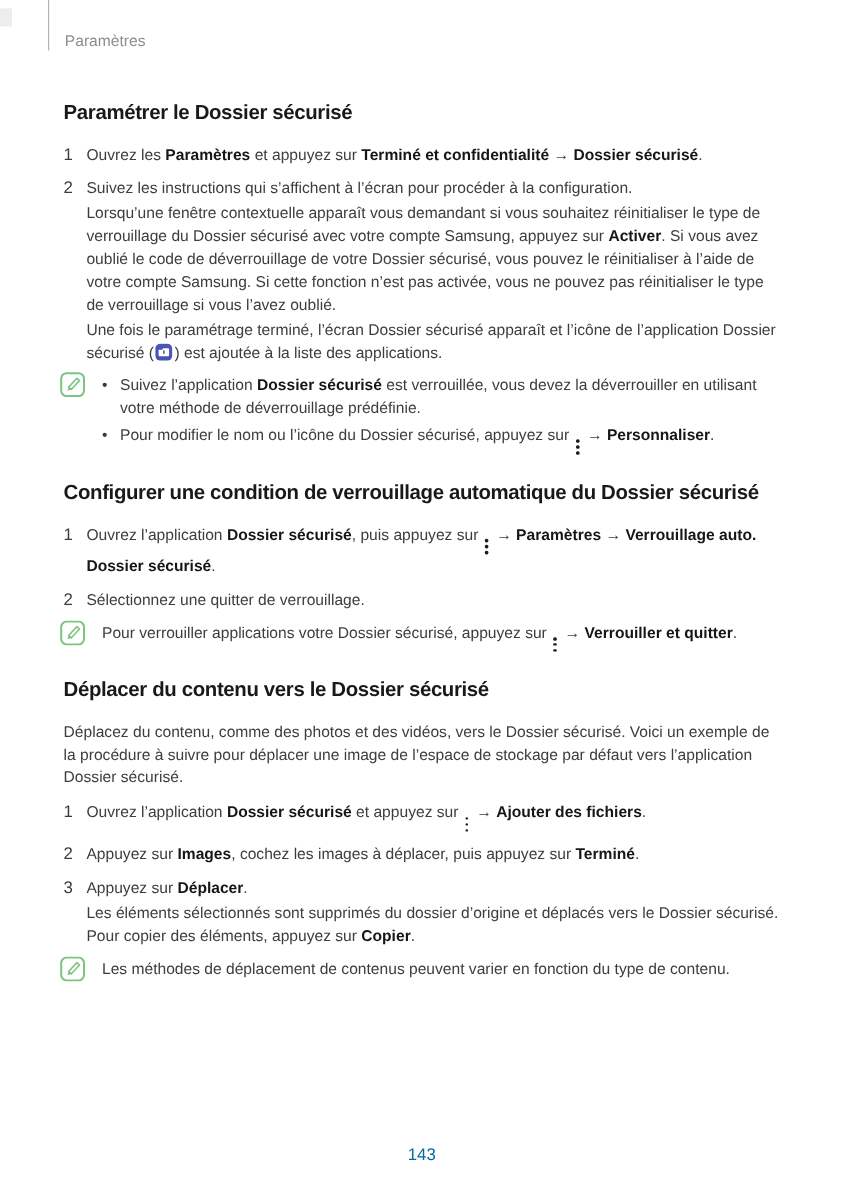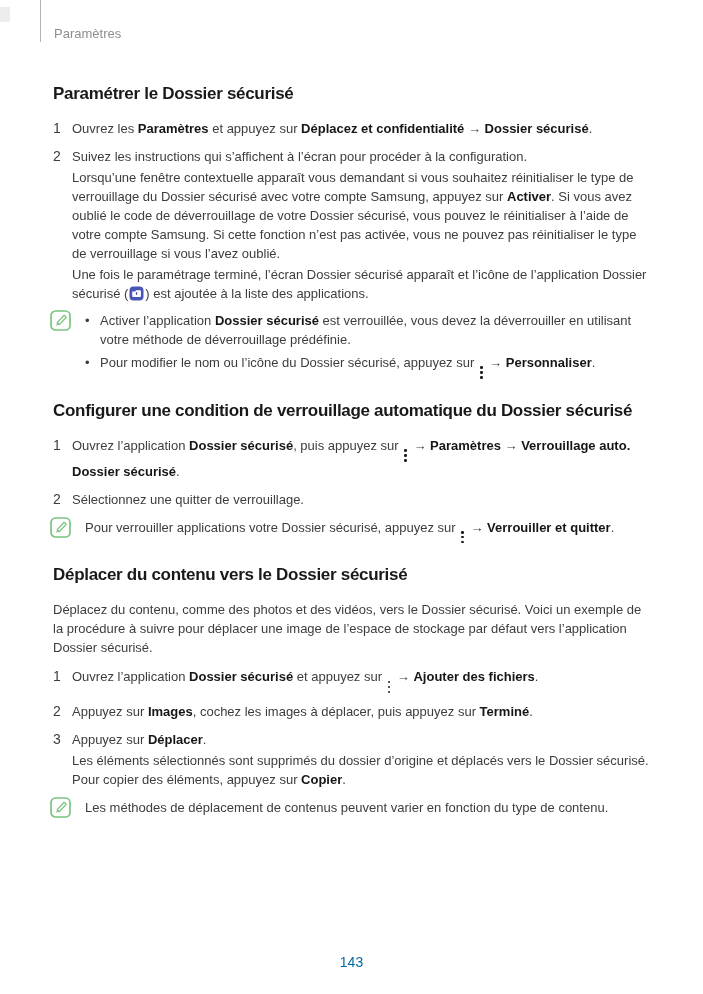--- a/index.html
+++ b/index.html
@@ -49,21 +49,21 @@
 <div class="corner-artifact"></div>
 <div class="header-divider"></div>
 <div class="breadcrumb">Paramètres</div>
 
 <div class="content">
 
   <h2 class="first">Paramétrer le Dossier sécurisé</h2>
   <div class="steps steps-wrap">
     <div class="step">
       <span class="step-num">1</span>
-      <div class="step-body rich"><span>Ouvrez les </span><b>Paramètres</b><span> et appuyez sur </span><b>Déplacez et confidentialité</b><span> → </span><b>Dossier sécurisé</b><span>.</span></div>
+      <div class="step-body rich"><span>Ouvrez les </span><b>Paramètres</b><span> et appuyez sur </span><b>Terminé et confidentialité</b><span> → </span><b>Dossier sécurisé</b><span>.</span></div>
     </div>
     <div class="step">
       <span class="step-num">2</span>
       <div class="step-body">
         <div class="rich"><span>Suivez les instructions qui s’affichent à l’écran pour procéder à la configuration.</span></div>
         <div class="step-paras">
           <p class="rich"><span>Lorsqu’une fenêtre contextuelle apparaît vous demandant si vous souhaitez réinitialiser le type de verrouillage du Dossier sécurisé avec votre compte Samsung, appuyez sur </span><b>Activer</b><span>. Si vous avez oublié le code de déverrouillage de votre Dossier sécurisé, vous pouvez le réinitialiser à l’aide de votre compte Samsung. Si cette fonction n’est pas activée, vous ne pouvez pas réinitialiser le type de verrouillage si vous l’avez oublié.</span></p>
           <p class="rich"><span>Une fois le paramétrage terminé, l’écran Dossier sécurisé apparaît et l’icône de l’application Dossier sécurisé (</span><span class="sf-icon"><svg width="15" height="15" viewBox="0 0 15 15">
                   <rect x="0.5" y="0.5" width="14" height="14" rx="4" fill="#4a55b7"></rect>
                   <path d="M3.2 5.4 L6.1 5.4 L7.1 4.2 L11 4.2 Q11.9 4.2 11.9 5.1 L11.9 10 Q11.9 10.9 11 10.9 L4.1 10.9 Q3.2 10.9 3.2 10 Z" fill="#ffffff"></path>
@@ -80,21 +80,21 @@
         <svg width="21" height="21" viewBox="0 0 21 21">
           <rect x="1" y="1" width="19" height="19" rx="4.5" fill="none" stroke="#7cc47f" stroke-width="1.7"></rect>
           <path d="M7.2 12.6 L14.1 5.2 L16.3 7.2 L9.3 14.6 Z" fill="none" stroke="#7cc47f" stroke-width="1.3" stroke-linejoin="round"></path>
           <path d="M7.2 12.6 L9.3 14.6 L6.2 15.7 Z" fill="#7cc47f"></path>
         </svg>
       </span>
     </div>
     <div class="note-body">
       <div class="bullet-item">
         <span class="bullet-dot">•</span>
-        <div class="bullet-text rich"><span>Activer l’application </span><b>Dossier sécurisé</b><span> est verrouillée, vous devez la déverrouiller en utilisant votre méthode de déverrouillage prédéfinie.</span></div>
+        <div class="bullet-text rich"><span>Suivez l’application </span><b>Dossier sécurisé</b><span> est verrouillée, vous devez la déverrouiller en utilisant votre méthode de déverrouillage prédéfinie.</span></div>
       </div>
       <div class="bullet-item">
         <span class="bullet-dot">•</span>
         <div class="bullet-text rich"><span>Pour modifier le nom ou l’icône du Dossier sécurisé, appuyez sur </span><span class="menu-dots">
               <i></i>
               <i></i>
               <i></i>
             </span><span> → </span><b>Personnaliser</b><span>.</span></div>
       </div>
     </div>

